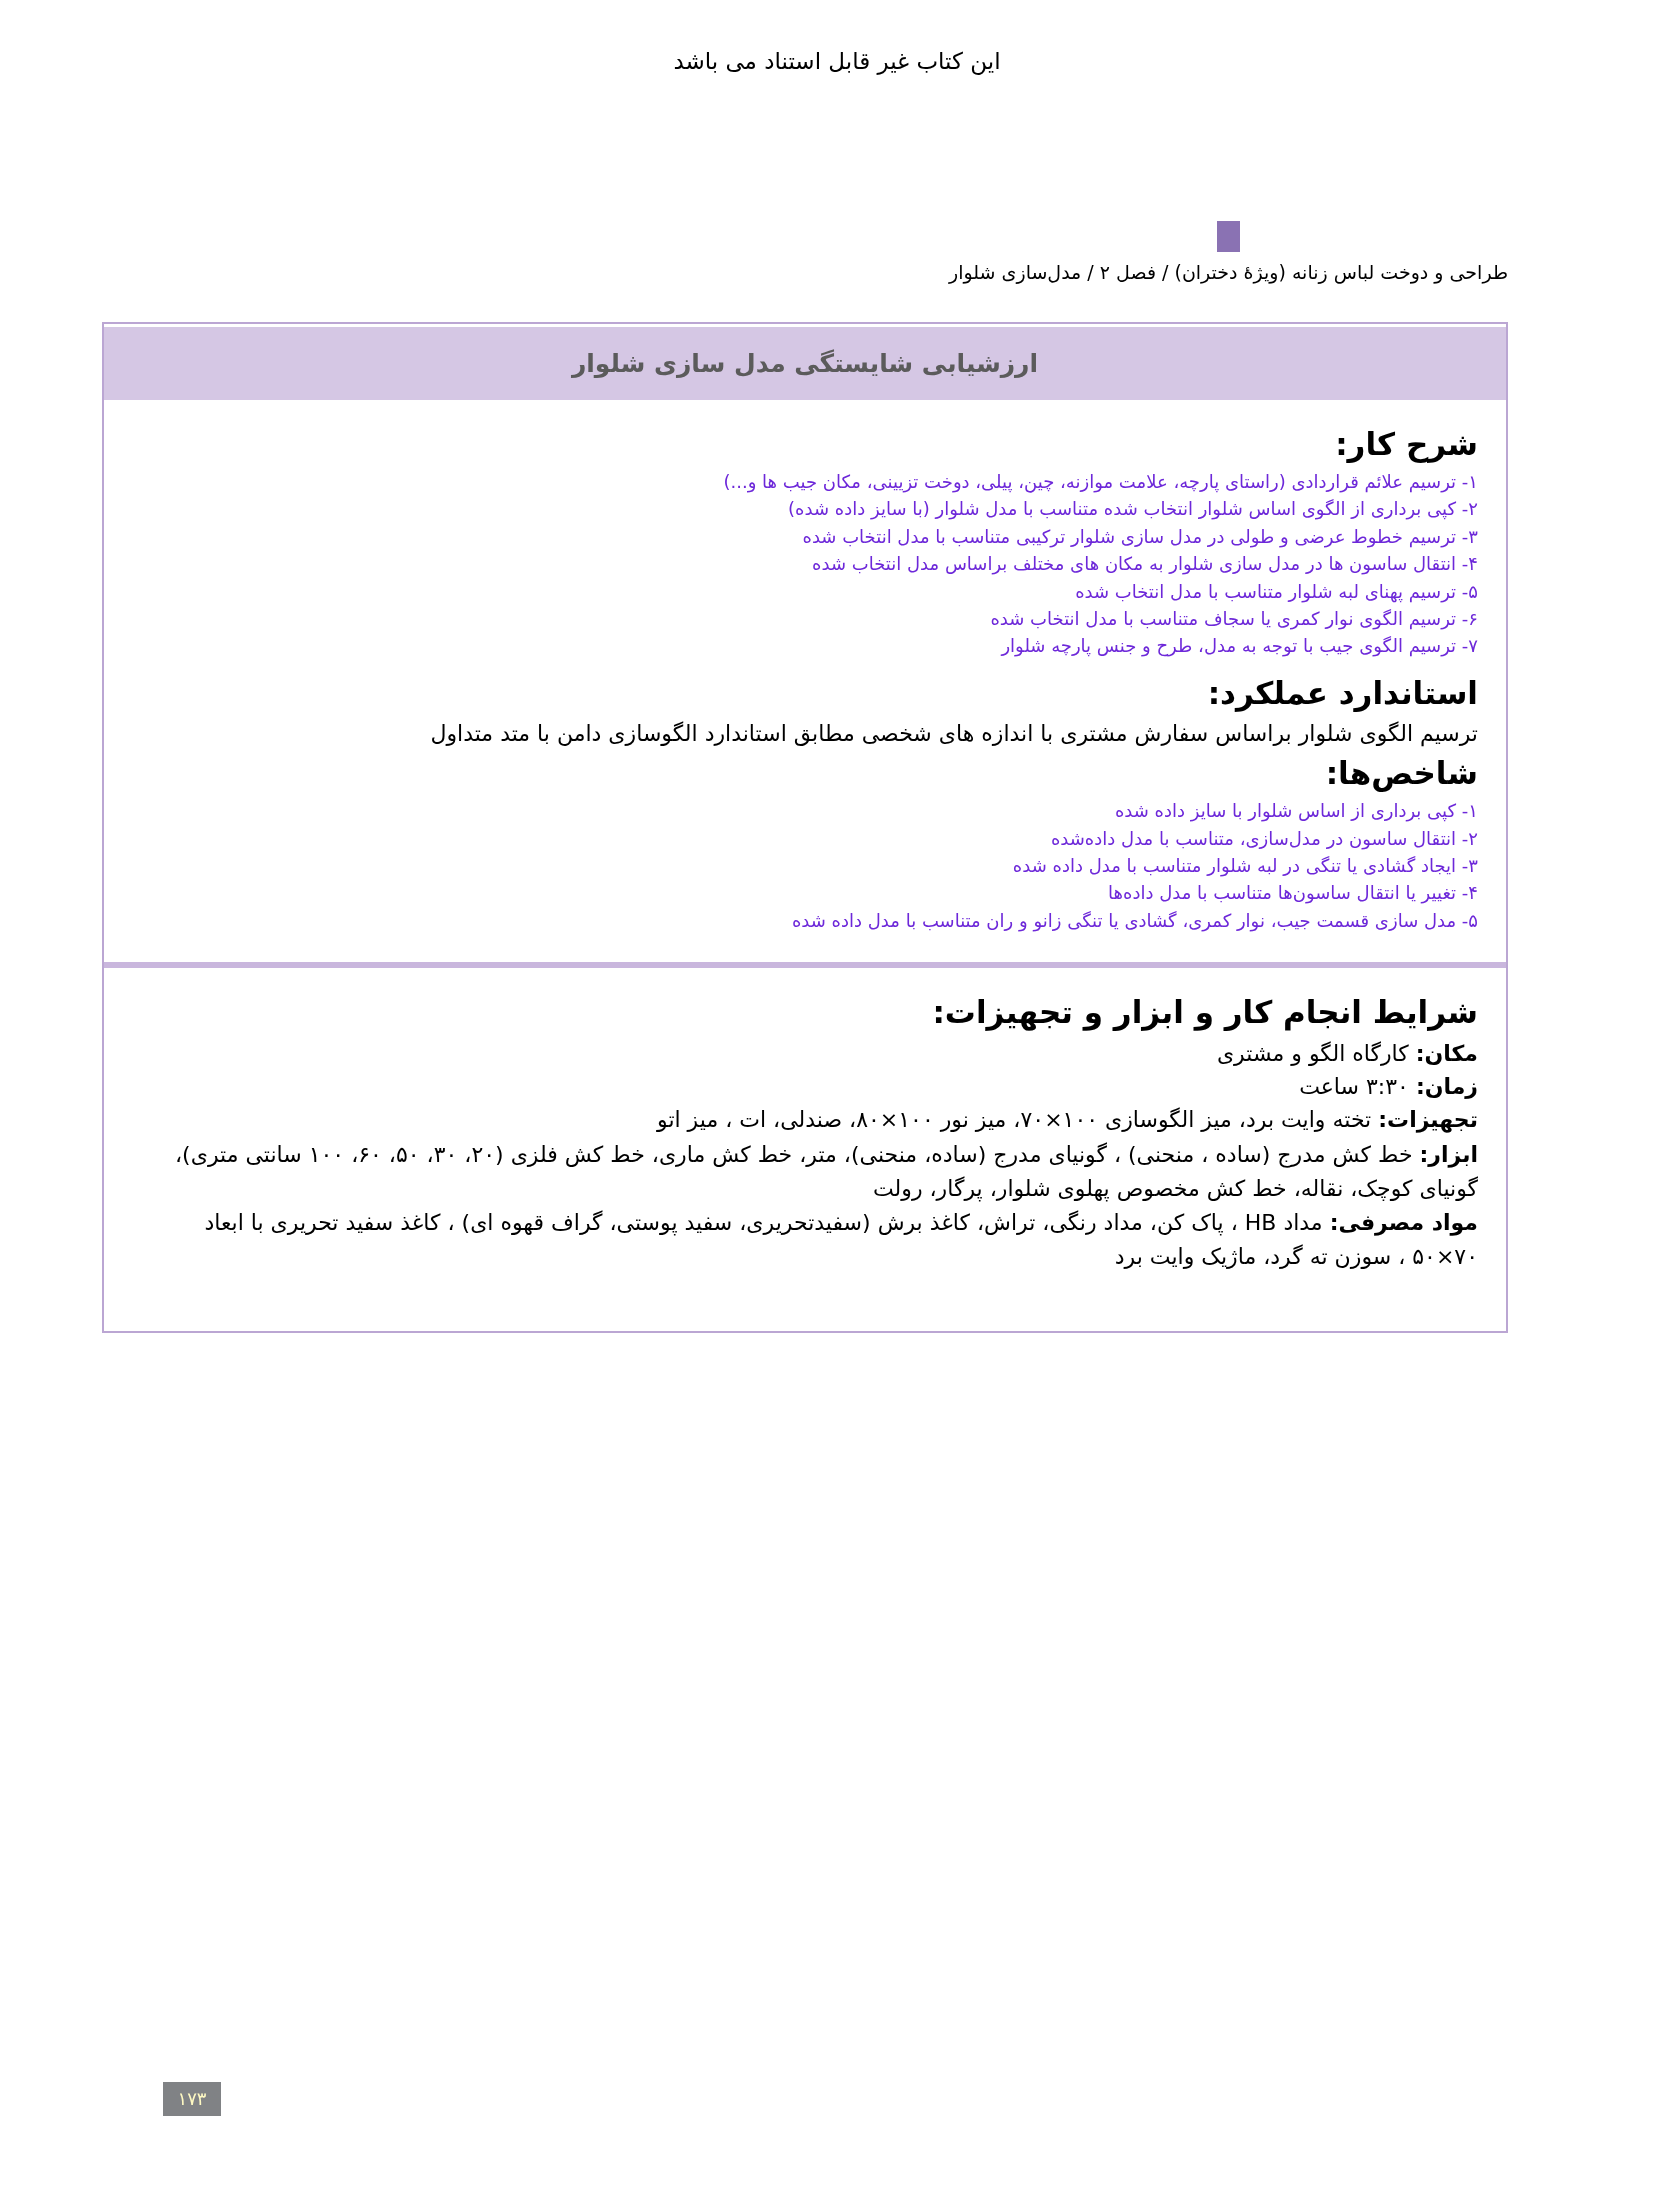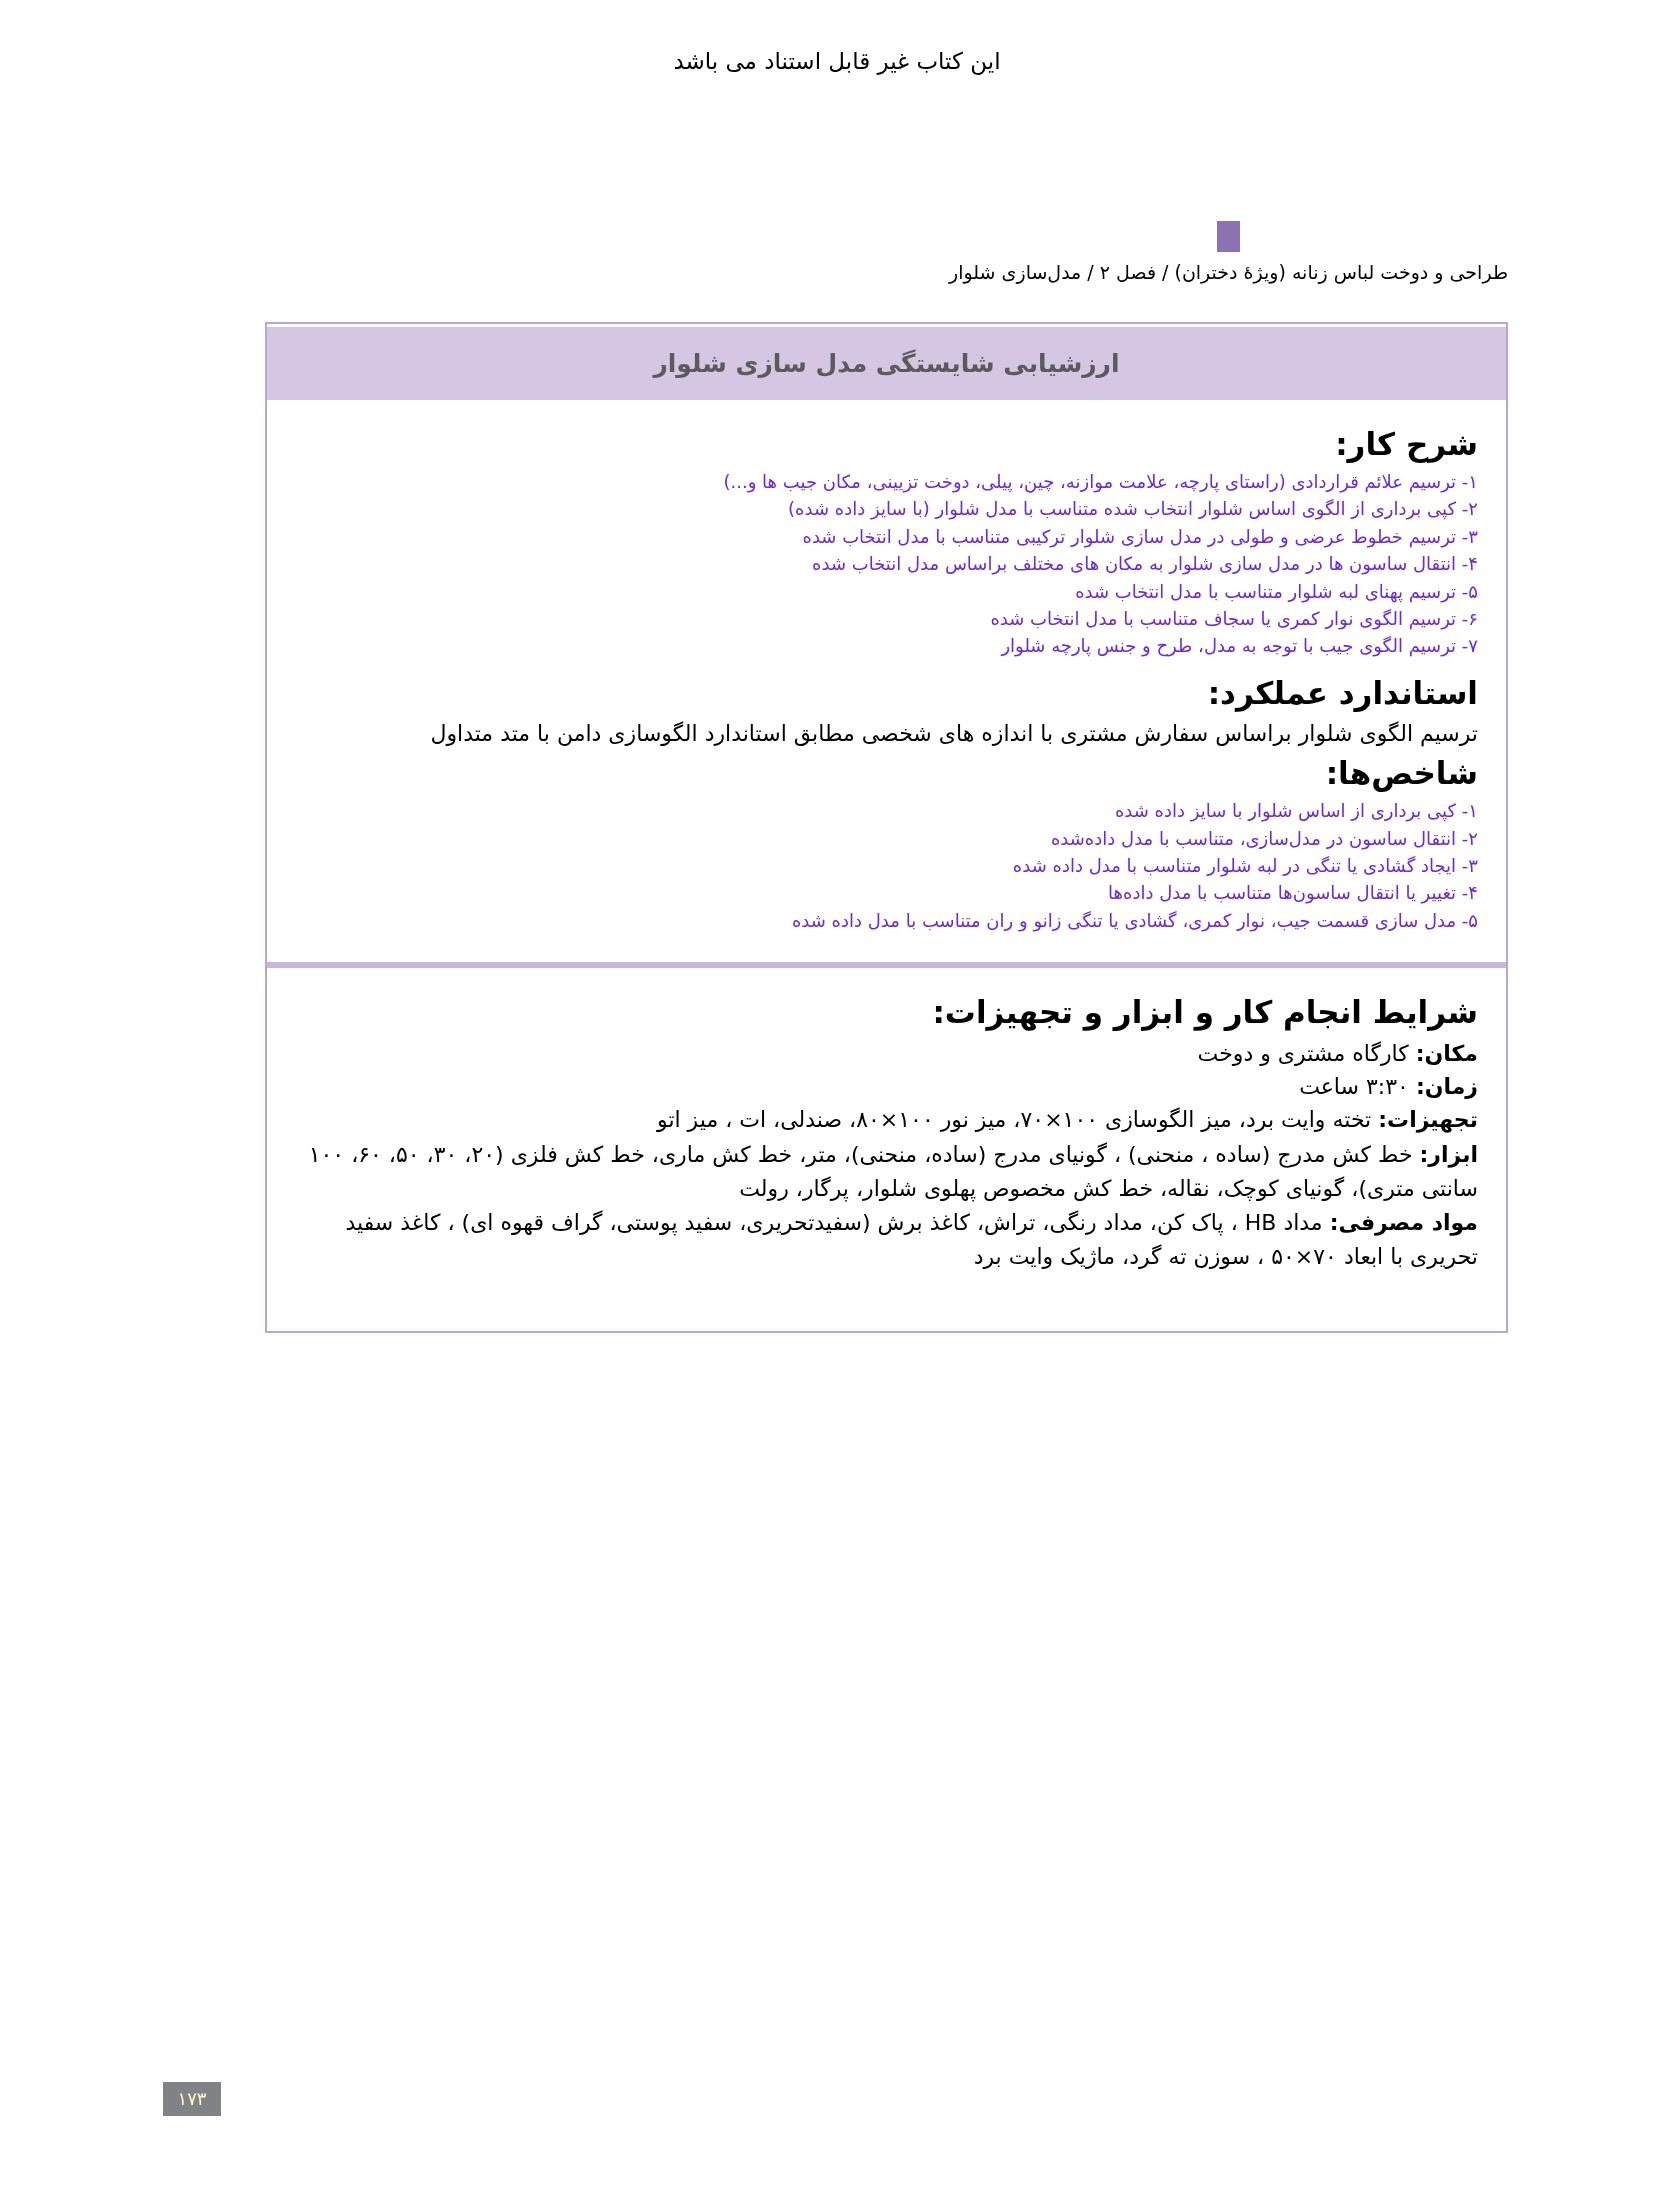--- a/index.html
+++ b/index.html
@@ -51,21 +51,21 @@
     color: #000;
     white-space: nowrap;
     line-height: 1.2;
   }
 
   
   .assessment-box {
     position: absolute;
     top: 322px;
     right: 166px;
-    width: 1243px;
+    width: 1406px;
     border: 2.5px solid #bba6d3;
     box-sizing: border-box;
     background: #ffffff;
   }
 
   .box-title-bar {
     background: #d5c7e4;
     border-top: 3.5px solid #ffffff;
     height: 76px;
     display: flex;
@@ -209,21 +209,21 @@
     </ul>
   </div>
 
   <div class="panel-divider"></div>
 
   <div class="panel panel-bottom">
 
     <div class="sec-heading">شرایط انجام کار و ابزار و تجهیزات:</div>
 
     <div class="kv-line">
-      <span class="k">مکان:</span><span class="v"> کارگاه مشتری و دوخت</span>
+      <span class="k">مکان:</span><span class="v"> کارگاه الگو و مشتری</span>
     </div>
 
     <div class="kv-line">
       <span class="k">زمان:</span><span class="v"> ۳:۳۰  ساعت</span>
     </div>
 
     <div class="kv-block">
       <span class="k">تجهیزات:</span><span class="v"> تخته وایت برد، میز الگوسازی ۱۰۰×۷۰، میز نور  ۱۰۰×۸۰، صندلی، ات ، میز اتو</span>
     </div>
 

